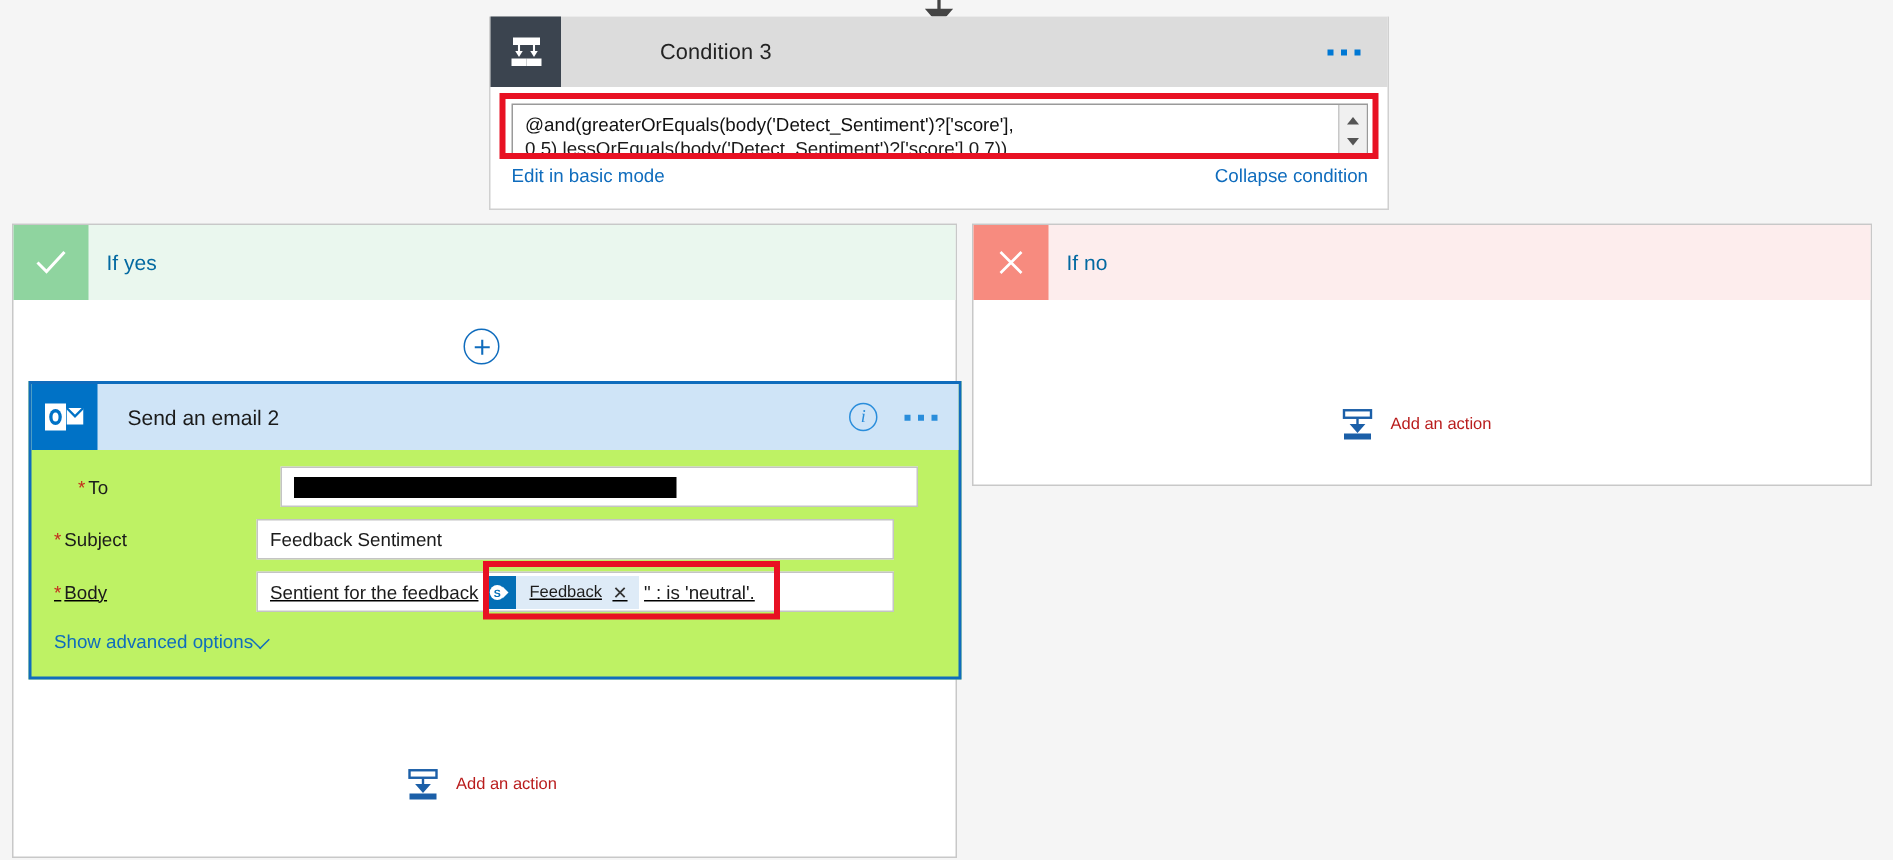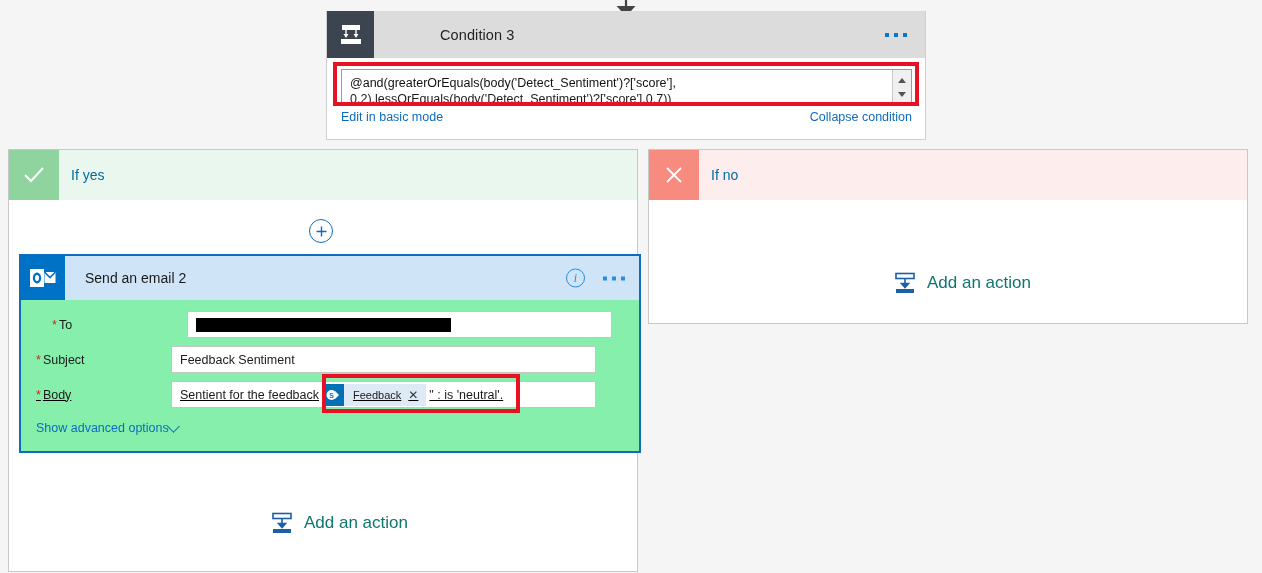--- a/index.html
+++ b/index.html
@@ -135,21 +135,21 @@
     border: 1px solid #0f6cbd;
     border-radius: 50%;
     background: #fff;
     display: flex; align-items: center; justify-content: center;
   }
 
   
   .email-card {
     position: absolute; left: 19px; top: 254px;
     width: 622px; height: 199px;
-    background: #86efac;
+    background: #bef264;
     border: 2px solid #0f6cbd;
   }
   .email-header {
     height: 44px;
     background: #cfe4f7;
     display: flex; align-items: center;
     position: relative;
   }
   .email-icon {
     width: 44px; height: 44px; flex: 0 0 44px;
@@ -243,21 +243,21 @@
   }
 
   
   .add-action {
     position: absolute;
     display: flex; align-items: center; gap: 10px;
     cursor: pointer;
   }
   #add-yes { left: 270px; top: 512px; }
   #add-no  { left: 893px; top: 272px; }
-  .add-label { color: #0f766e; font-size: 17px; }
+  .add-label { color: #b91c1c; font-size: 11px; }
 </style>
 </head>
 <body>
 
 <div id="root">
 
   <svg class="top-arrow" viewBox="0 0 26 18">
     <path d="M13 0 L13 11 M6 9 L13 17 L20 9 Z" stroke="#444" stroke-width="2.2" fill="#444"></path>
   </svg>
 
@@ -275,21 +275,21 @@
       </div>
       <div class="cond-title">Condition 3</div>
       <div class="cond-dots">
         <i></i>
           <i></i>
           <i></i>
       </div>
     </div>
 
     <div class="expr-wrap">
-      <div class="expr-text"><span>@and(greaterOrEquals(body('Detect_Sentiment')?['score'],</span><br><span class="expr-line2">0.2),lessOrEquals(body('Detect_Sentiment')?['score'],0.7))</span></div>
+      <div class="expr-text"><span>@and(greaterOrEquals(body('Detect_Sentiment')?['score'],</span><br><span class="expr-line2">0.5),lessOrEquals(body('Detect_Sentiment')?['score'],0.7))</span></div>
       <div class="expr-spin">
         <div class="spin-up"></div>
         <div class="spin-dn"></div>
       </div>
     </div>
 
     <div class="cond-links">
       <span class="link">Edit in basic mode</span>
       <span class="link">Collapse condition</span>
     </div>

